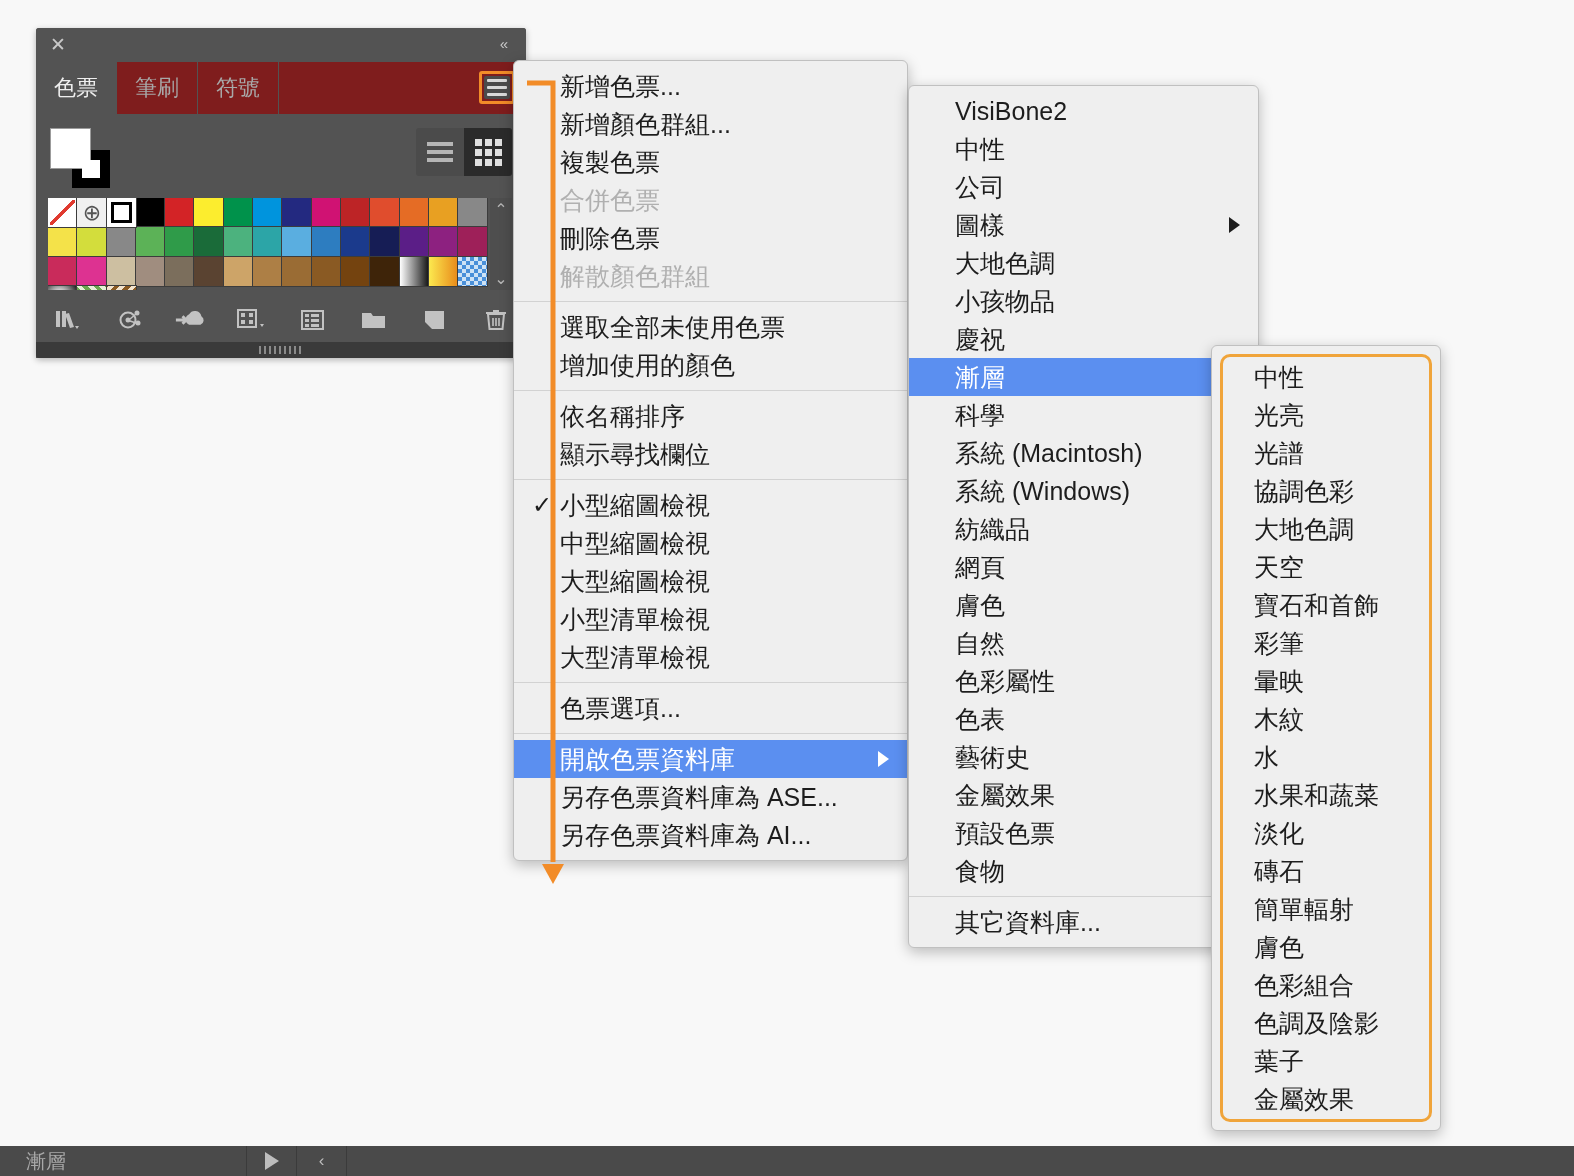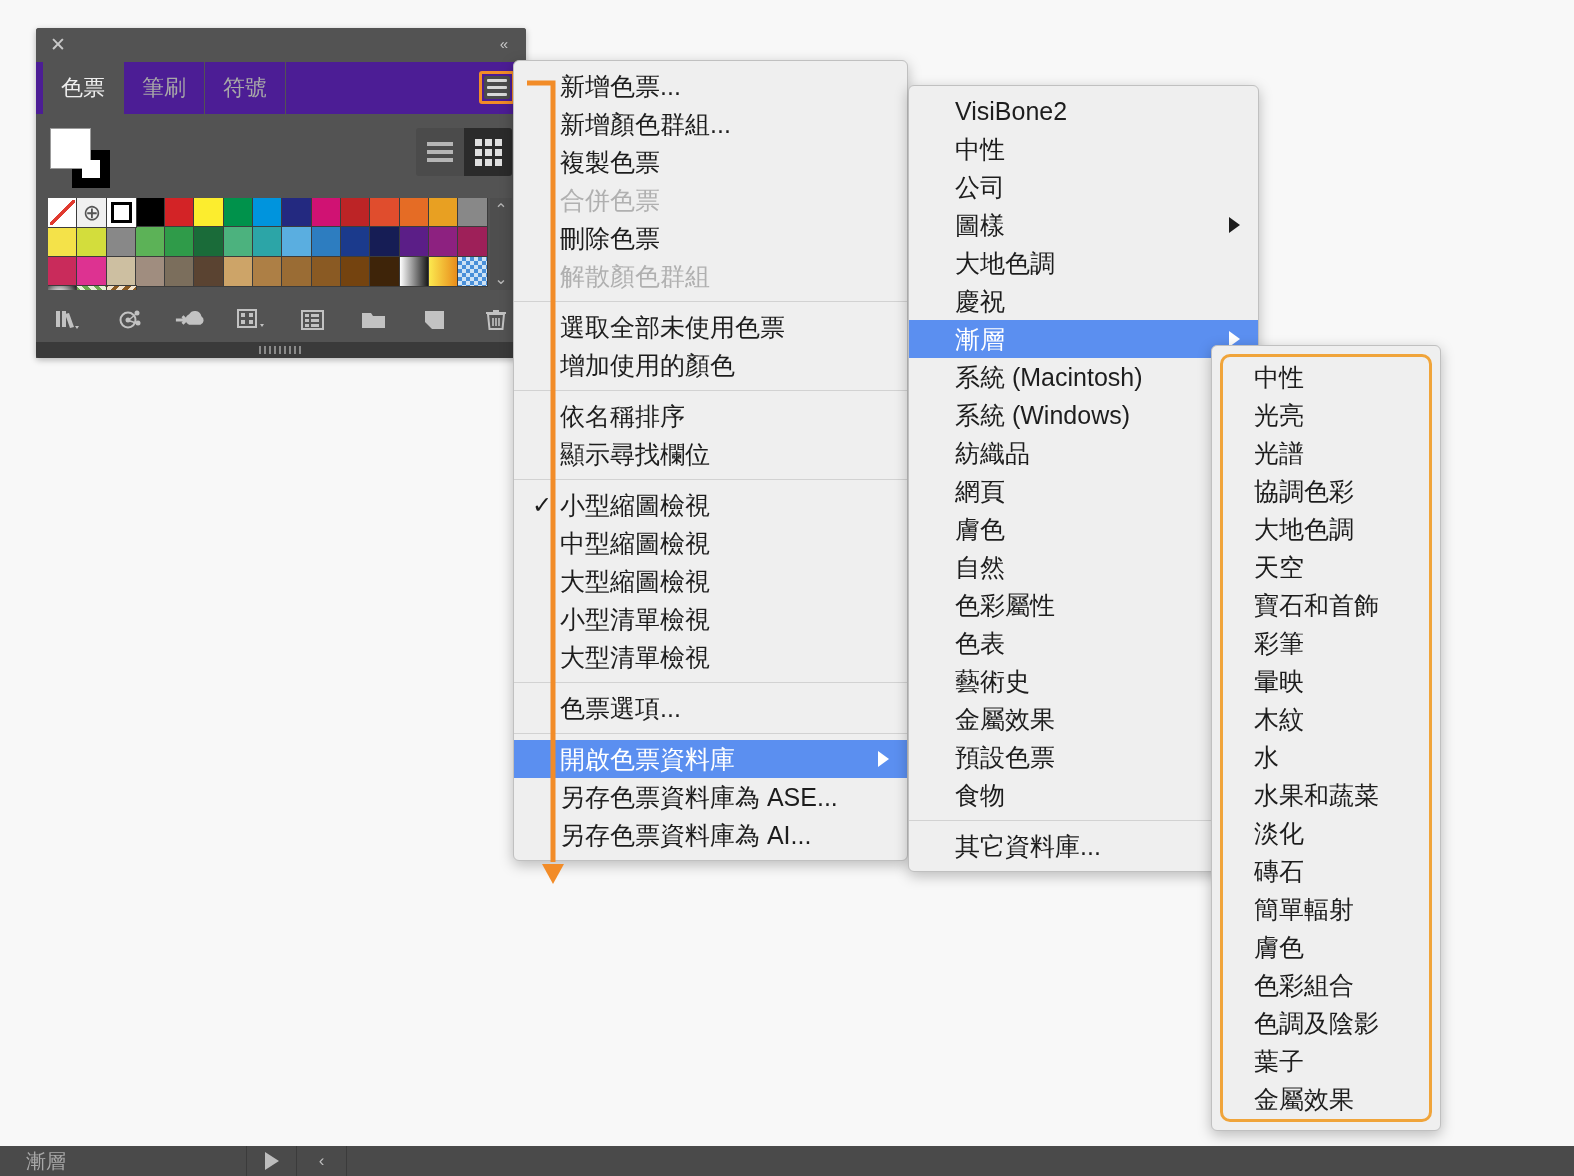--- a/index.html
+++ b/index.html
@@ -20,21 +20,21 @@
   .panel-titlebar { position: relative; height: 34px; background: #535353; border-radius: 3px 3px 0 0; }
   .panel-close {
     position: absolute; left: 12px; top: 7px; width: 20px; height: 20px;
     color: #c9c9c9; font-size: 19px; line-height: 20px; text-align: center; cursor: pointer;
   }
   .panel-collapse {
     position: absolute; right: 12px; top: 6px; width: 22px; height: 20px;
     color: #c9c9c9; font-size: 15px; line-height: 20px; text-align: center; cursor: pointer;
     letter-spacing: -2px;
   }
-  .tabstrip { position: relative; height: 52px; background: #4c1d95; display: flex; align-items: stretch; padding-left: 7px; }
+  .tabstrip { position: relative; height: 52px; background: #7f1d1d; display: flex; align-items: stretch; }
   .tab {
     min-width: 81px; padding: 0 18px; display: flex; align-items: center; justify-content: center;
     font-size: 22px; color: #a8a8a8; border-right: 1px solid #535353; cursor: pointer;
   }
   .tab.active { background: #535353; color: #eeeeee; }
   .tab-spacer { flex: 1; border-right: none; }
   .hamburger-wrap {
     position: absolute; right: 11px; top: 9px; width: 36px; height: 33px;
     border: 3px solid #f28c28; border-radius: 3px; cursor: pointer;
   }
@@ -374,24 +374,31 @@
         <span>公司</span>
       </div>
       <div class="mi">
         <span>圖樣</span>
         <span class="arrow"></span>
       </div>
       <div class="mi">
         <span>大地色調</span>
       </div>
       <div class="mi">
+        <span>小孩物品</span>
+      </div>
+      <div class="mi">
         <span>慶祝</span>
       </div>
       <div class="mi sel">
         <span>漸層</span>
+        <span class="arrow"></span>
+      </div>
+      <div class="mi">
+        <span>科學</span>
         <span class="arrow"></span>
       </div>
       <div class="mi">
         <span>系統 (Macintosh)</span>
       </div>
       <div class="mi">
         <span>系統 (Windows)</span>
       </div>
       <div class="mi">
         <span>紡織品</span>

